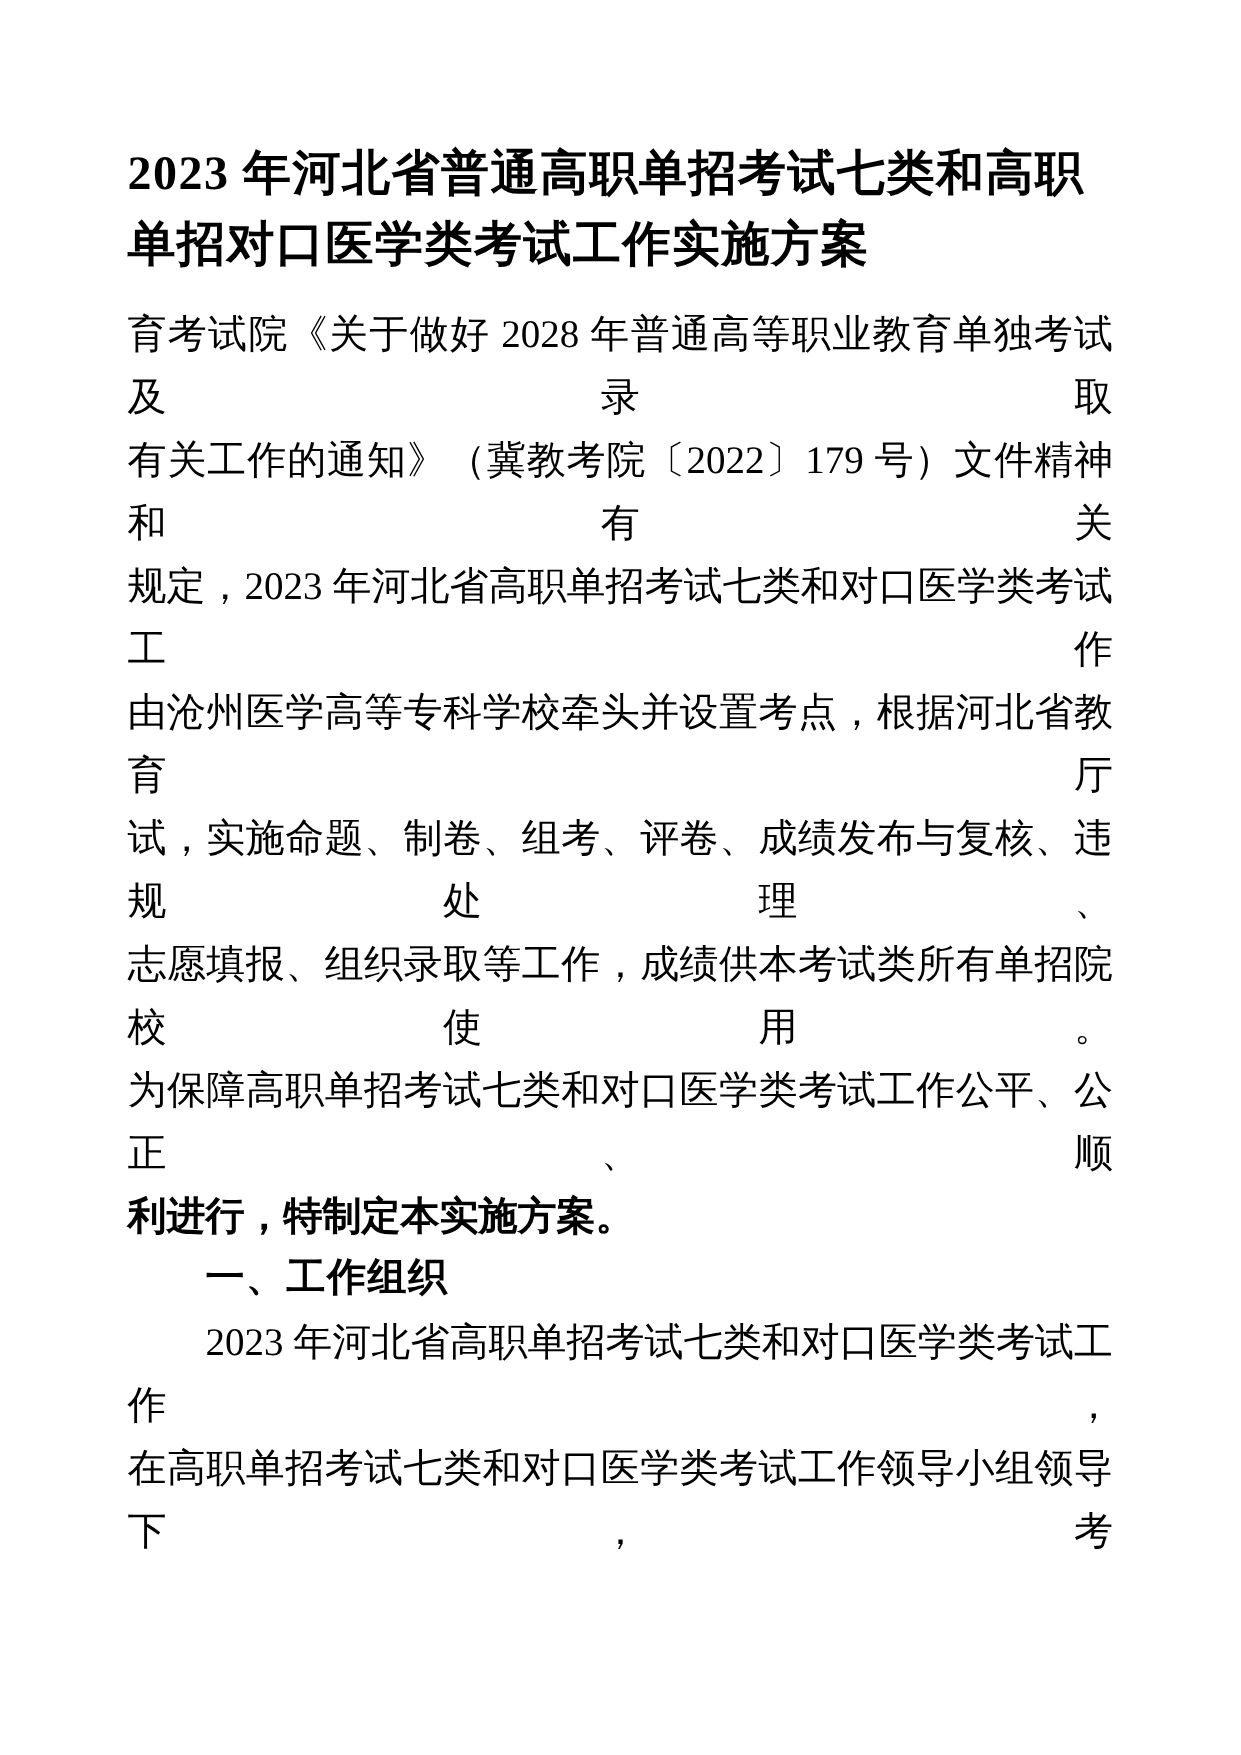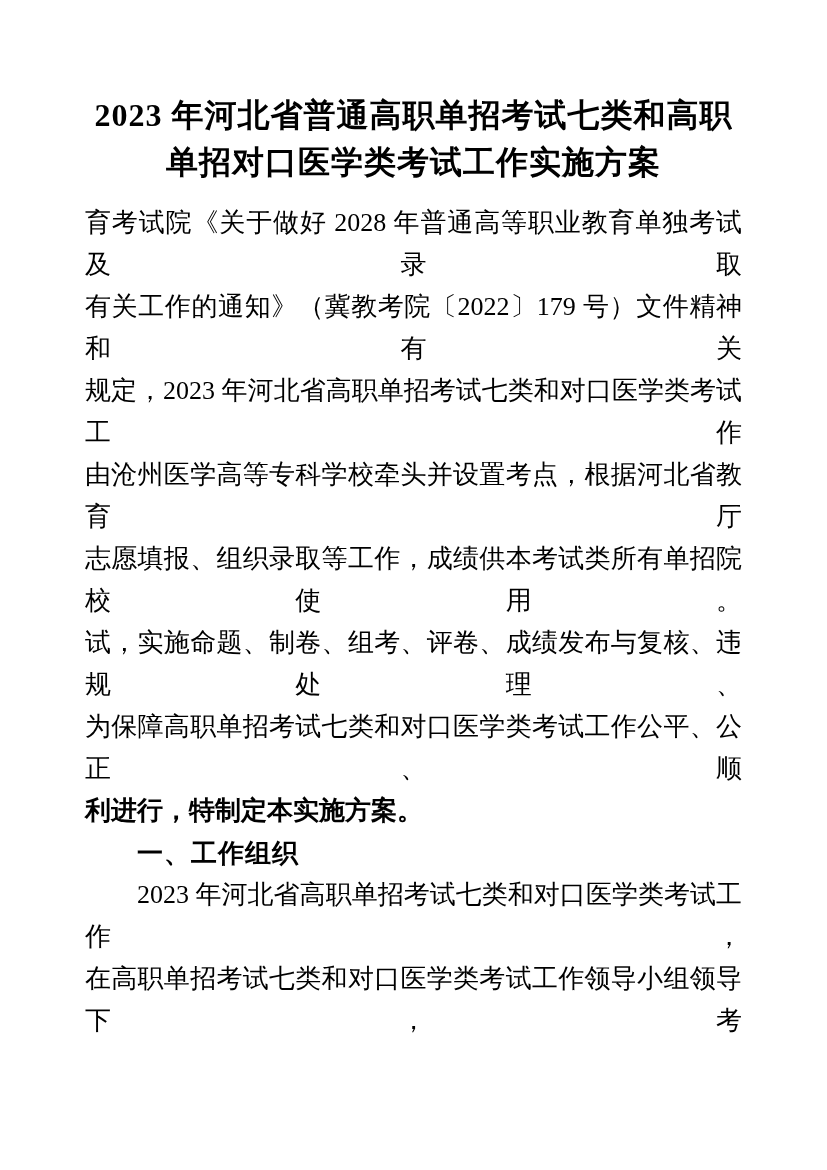--- a/index.html
+++ b/index.html
@@ -15,21 +15,21 @@
     overflow: hidden;
     color: #000000;
   }
   .content {
     margin: 0 85px;
     width: 657px;
   }
   .doc-title {
     margin-top: 92px;
     margin-bottom: 16px;
-    text-align: center;
+    text-align: left;
     font-family: "Liberation Serif", "DejaVu Serif", serif;
     font-weight: bold;
     font-size: 32px;
     line-height: 47px;
     letter-spacing: 1px;
   }
   .body-text {
     font-family: "Liberation Serif", "DejaVu Serif", serif;
     font-size: 26px;
     line-height: 42px;
@@ -40,21 +40,21 @@
     white-space: normal;
   }
   .line.first {
     text-indent: 2em;
   }
   .line.last {
     text-align-last: left;
     font-weight: bold;
   }
   .line.heading {
-    font-family: Liberation Sans, sans-serif;
+    font-family: Liberation Mono, monospace;
     font-weight: bold;
     text-align-last: left;
     text-indent: 2em;
     letter-spacing: 1px;
   }
 </style>
 </head>
 <body>
 
 <div class="page">
@@ -64,22 +64,22 @@
       <div>2023 年河北省普通高职单招考试七类和高职</div>
       <div>单招对口医学类考试工作实施方案</div>
     </div>
 
     <div class="body-text">
 
       <div class="line">育考试院《关于做好 2028 年普通高等职业教育单独考试及录取</div>
       <div class="line">有关工作的通知》（冀教考院〔2022〕179 号）文件精神和有关</div>
       <div class="line">规定，2023 年河北省高职单招考试七类和对口医学类考试工作</div>
       <div class="line">由沧州医学高等专科学校牵头并设置考点，根据河北省教育厅</div>
+      <div class="line">试，实施命题、制卷、组考、评卷、成绩发布与复核、违规处理、</div>
       <div class="line">志愿填报、组织录取等工作，成绩供本考试类所有单招院校使用。</div>
-      <div class="line">试，实施命题、制卷、组考、评卷、成绩发布与复核、违规处理、</div>
       <div class="line">为保障高职单招考试七类和对口医学类考试工作公平、公正、顺</div>
       <div class="line last">利进行，特制定本实施方案。</div>
 
       <div class="line heading">一、工作组织</div>
 
       <div class="line first">2023 年河北省高职单招考试七类和对口医学类考试工作，</div>
       <div class="line">在高职单招考试七类和对口医学类考试工作领导小组领导下，考</div>
 
     </div>
 

